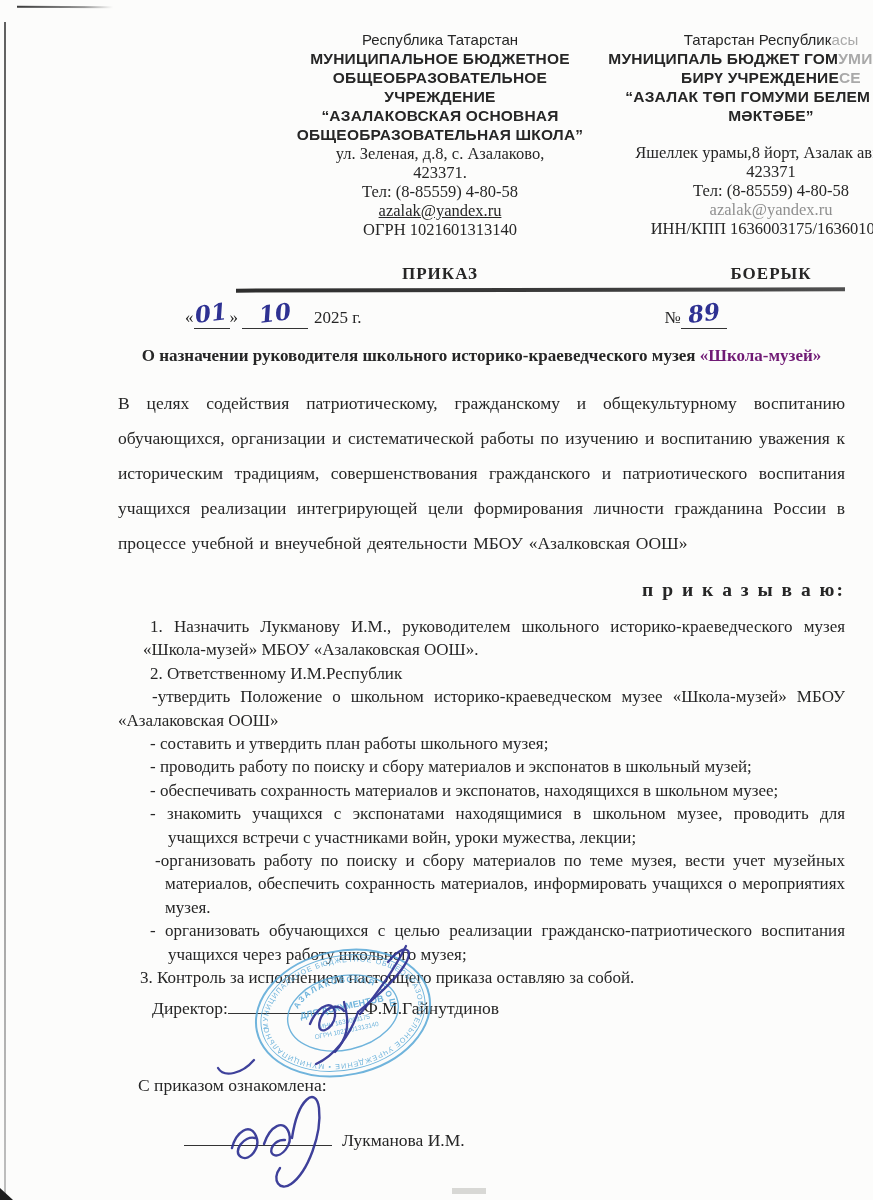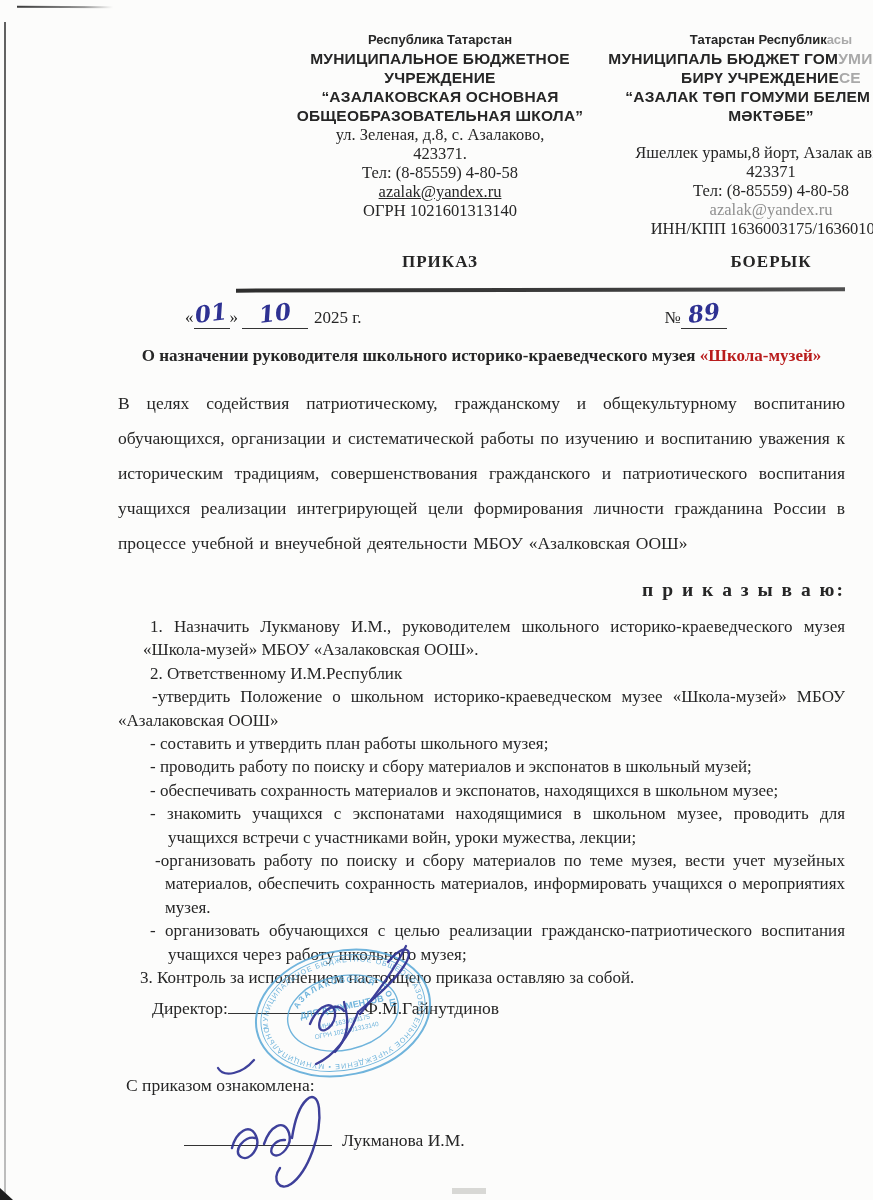--- a/index.html
+++ b/index.html
@@ -15,67 +15,67 @@
   .art-smudge{position:absolute;left:452px;top:1188px;width:34px;height:6px;background:#d8d8d5;}
 
   .content{padding:0 28px 0 118px;}
 
   
   .hdr{position:relative;height:280px;}
   .hdr-block{position:absolute;top:30px;text-align:center;}
   .hdr-left{left:112px;width:420px;}
   .hdr-right{left:446px;width:414px;}
   .hl{line-height:19px;}
-  .sans{font-family:"Liberation Sans",sans-serif;font-size:13px;font-weight:bold;}
+  .sans{font-family:"Liberation Sans",sans-serif;font-size:15px;}
   .sansb{font-family:"Liberation Sans",sans-serif;font-size:15.5px;font-weight:bold;letter-spacing:.2px;}
   .srf{font-size:16.5px;}
   .email-u{text-decoration:underline;}
   .email-f{color:#8f8f8f;}
   .gap-top{margin-top:18px;}
   .faded{color:#a9a9a9;}
-  .order-word{position:absolute;top:252px;font-weight:bold;font-size:17px;letter-spacing:1px;text-align:center;}
+  .order-word{position:absolute;top:264px;font-weight:bold;font-size:17px;letter-spacing:1px;text-align:center;}
   .order-left{left:112px;width:420px;}
   .order-right{left:446px;width:414px;}
 
   .divider{margin:8px 0 0 118px;height:4px;
         background:linear-gradient(90deg,#2e2e2e,#3c3c3c 60%,#505050);transform:rotate(-.12deg);}
 
   
   .date-row{display:flex;margin-top:16px;font-size:17px;}
   .date-left{margin-left:67px;}
   .date-right{margin-left:auto;margin-right:118px;}
   .blank{display:inline-block;border-bottom:1.4px solid #333;text-align:center;vertical-align:baseline;}
   .blank-day{min-width:36px;}
   .blank-month{min-width:66px;margin-left:4px;}
   .blank-num{min-width:46px;}
   .year{margin-left:6px;}
   .hw{font-family:"DejaVu Serif",serif;font-style:italic;font-weight:bold;color:#2e3192;
         font-size:23px;display:inline-block;transform:rotate(-7deg);position:relative;top:-2px;line-height:10px;}
 
   .doc-title{margin-top:17px;text-align:center;font-weight:bold;font-size:17px;}
-  .faded-strong{color:#b91c1c;font-weight:bold;}
+  .faded-strong{color:#701a75;font-weight:bold;}
 
   .intro{margin:20px 0 0 0;text-align:justify;font-size:17.5px;line-height:35px;word-spacing:1.5px;}
 
   .decree{margin:18px 0 14px 0;text-align:right;font-weight:bold;font-size:19.5px;letter-spacing:2px;}
 
   .list{font-size:17px;line-height:23.4px;}
   .it{margin:0;text-align:justify;}
   .mk{display:inline;}
   .it-num{padding-left:25px;text-indent:7px;}
   .it-plain{text-indent:34px;}
   .it-dash{padding-left:50px;text-indent:-18px;}
   .it-dash2{padding-left:47px;text-indent:-10px;}
   .it-num3{padding-left:22px;text-indent:0;}
 
   
   .sig-area{position:relative;margin-top:8px;}
   .dir-row{margin-left:34px;font-size:17.5px;}
   .sig-line{display:inline-block;border-bottom:1.4px solid #333;width:136px;vertical-align:baseline;}
-  .ack-row{margin-top:56px;margin-left:8px;font-size:17.5px;}
+  .ack-row{margin-top:56px;margin-left:20px;font-size:17.5px;}
   .luk-row{margin-top:34px;margin-left:66px;font-size:17.5px;}
   .luk-line{width:148px;margin-right:10px;}
   .ovl{position:absolute;pointer-events:none;}
   .stamp-svg{left:118px;top:-62px;opacity:.85;}
   .dirsig-svg{left:92px;top:-66px;}
   .luksig-svg{left:96px;top:78px;}
 </style>
 </head>
 <body>
 
@@ -84,20 +84,21 @@
   <div class="art-leftline"></div>
   <div class="art-corner"></div>
   <div class="art-smudge"></div>
 
   <div class="content">
 
     <div class="hdr">
       <div class="hdr-block hdr-left">
         <div class="hl sans"><span>Республика Татарстан</span><span class="faded"></span></div>
         <div class="hl sansb"><span>МУНИЦИПАЛЬНОЕ  БЮДЖЕТНОЕ</span></div>
+        <div class="hl sansb"><span>ОБЩЕОБРАЗОВАТЕЛЬНОЕ</span></div>
         <div class="hl sansb"><span>УЧРЕЖДЕНИЕ</span></div>
         <div class="hl sansb"><span>“АЗАЛАКОВСКАЯ ОСНОВНАЯ</span></div>
         <div class="hl sansb"><span>ОБЩЕОБРАЗОВАТЕЛЬНАЯ ШКОЛА”</span></div>
         <div class="hl srf"><span>ул. Зеленая, д.8, с. Азалаково,</span></div>
         <div class="hl srf"><span>423371.</span></div>
         <div class="hl srf"><span>Тел: (8-85559) 4-80-58</span></div>
         <div class="hl srf"><span class="email-u">azalak@yandex.ru</span></div>
         <div class="hl srf"><span>ОГРН 1021601313140</span></div>
       </div>
 

